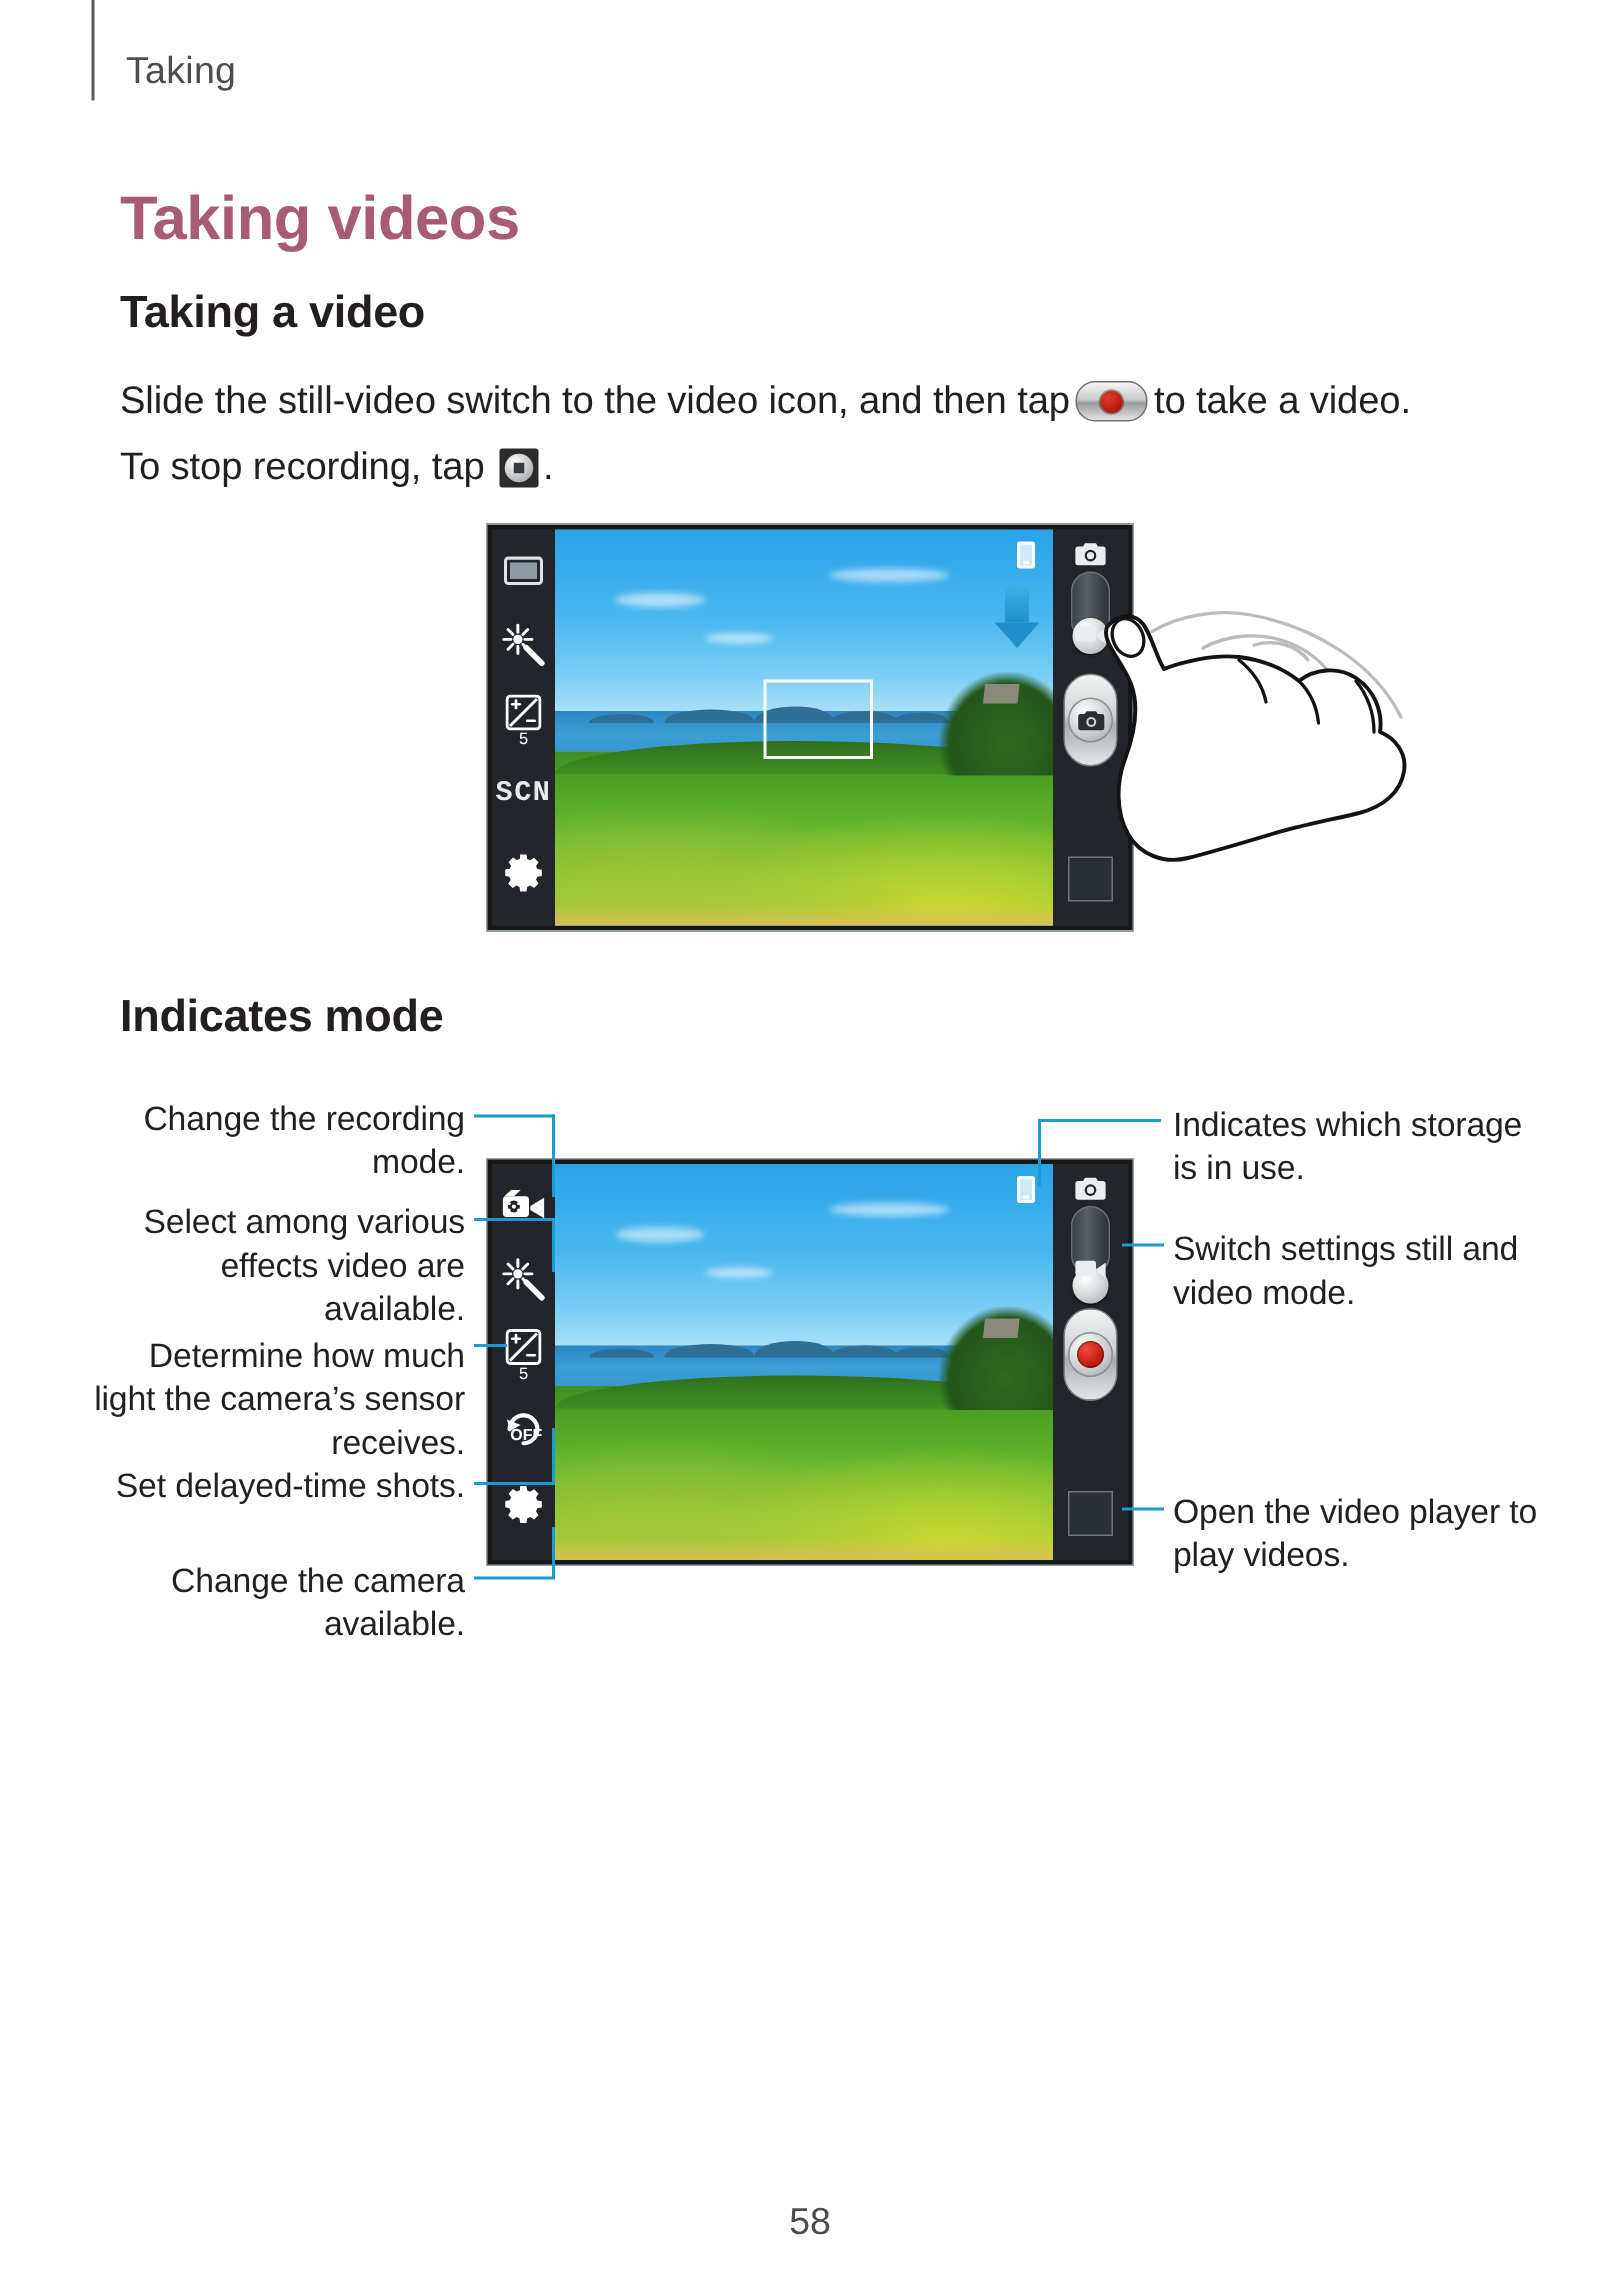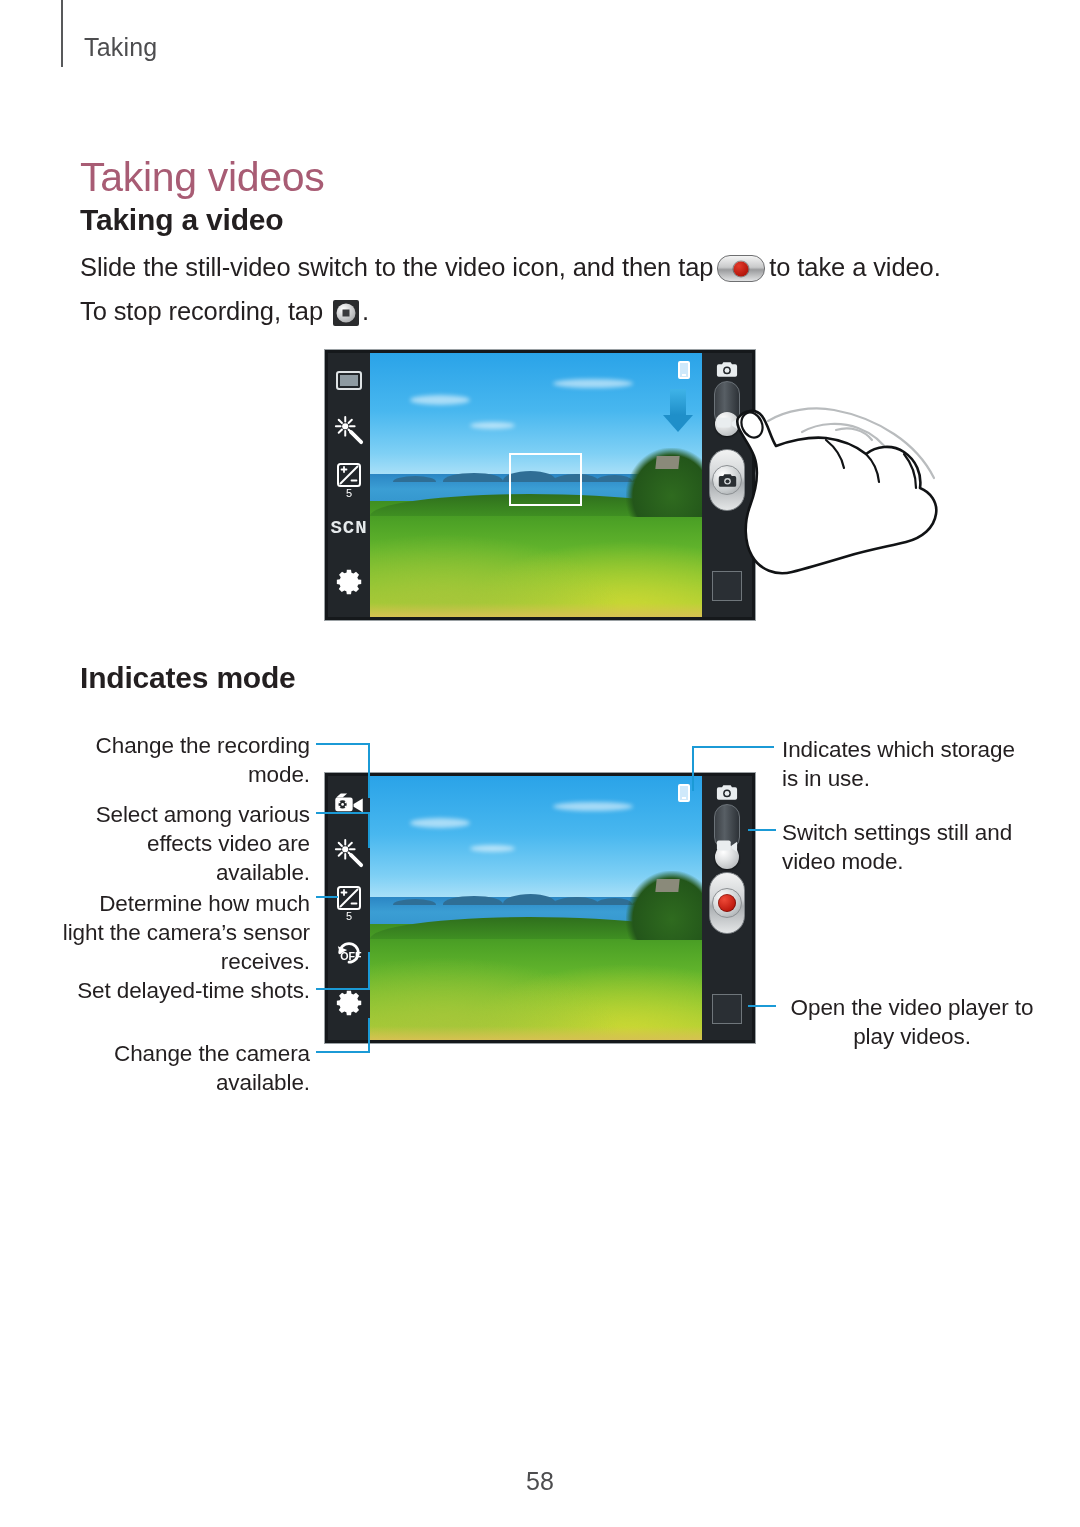--- a/index.html
+++ b/index.html
@@ -42,33 +42,32 @@
     font-size: 25px;
     color: #4d4d4f;
   }
 
   
   .h1 {
     position: absolute;
     left: 80px;
     top: 122px;
     font-size: 41px;
-    font-weight: normal;
+    font-weight: bold;
     color: #a85c74;
     letter-spacing: -0.3px;
-    margin-top: 32px;
   }
   .h2 {
     position: absolute;
     font-size: 30px;
     font-weight: bold;
     color: #231f20;
     letter-spacing: -0.2px;
   }
-  .h2.taking-a-video { left: 80px; top: 203px; text-align: center; }
+  .h2.taking-a-video { left: 80px; top: 192px; text-align: center; }
   .h2.recording-mode { left: 80px; top: 661px; }
 
   
   .body-line {
     position: absolute;
     font-size: 25.5px;
     color: #231f20;
     letter-spacing: -0.1px;
     white-space: nowrap;
   }
@@ -687,14 +686,14 @@
 <div class="leader h" style="left:316px; top:1051px; width:54px;"></div>
 <div class="leader v" style="left:368px; top:1018px; height:34px;"></div>
 
 <div class="callout left-align" style="left:782px; top:735px; width:250px;">Indicates which storage is in use.</div>
 <div class="leader h" style="left:692px; top:746px; width:82px;"></div>
 <div class="leader v" style="left:692px; top:746px; height:45px;"></div>
 
 <div class="callout left-align" style="left:782px; top:818px; width:250px;">Switch settings still and video mode.</div>
 <div class="leader h" style="left:748px; top:829px; width:28px;"></div>
 
-<div class="callout left-align" style="left:782px; top:993px; width:260px;text-align:center;">Open the video player to play videos.</div>
+<div class="callout left-align" style="left:782px; top:993px; width:260px;">Open the video player to play videos.</div>
 <div class="leader h" style="left:748px; top:1005px; width:28px;"></div>
 
 </body></html>

